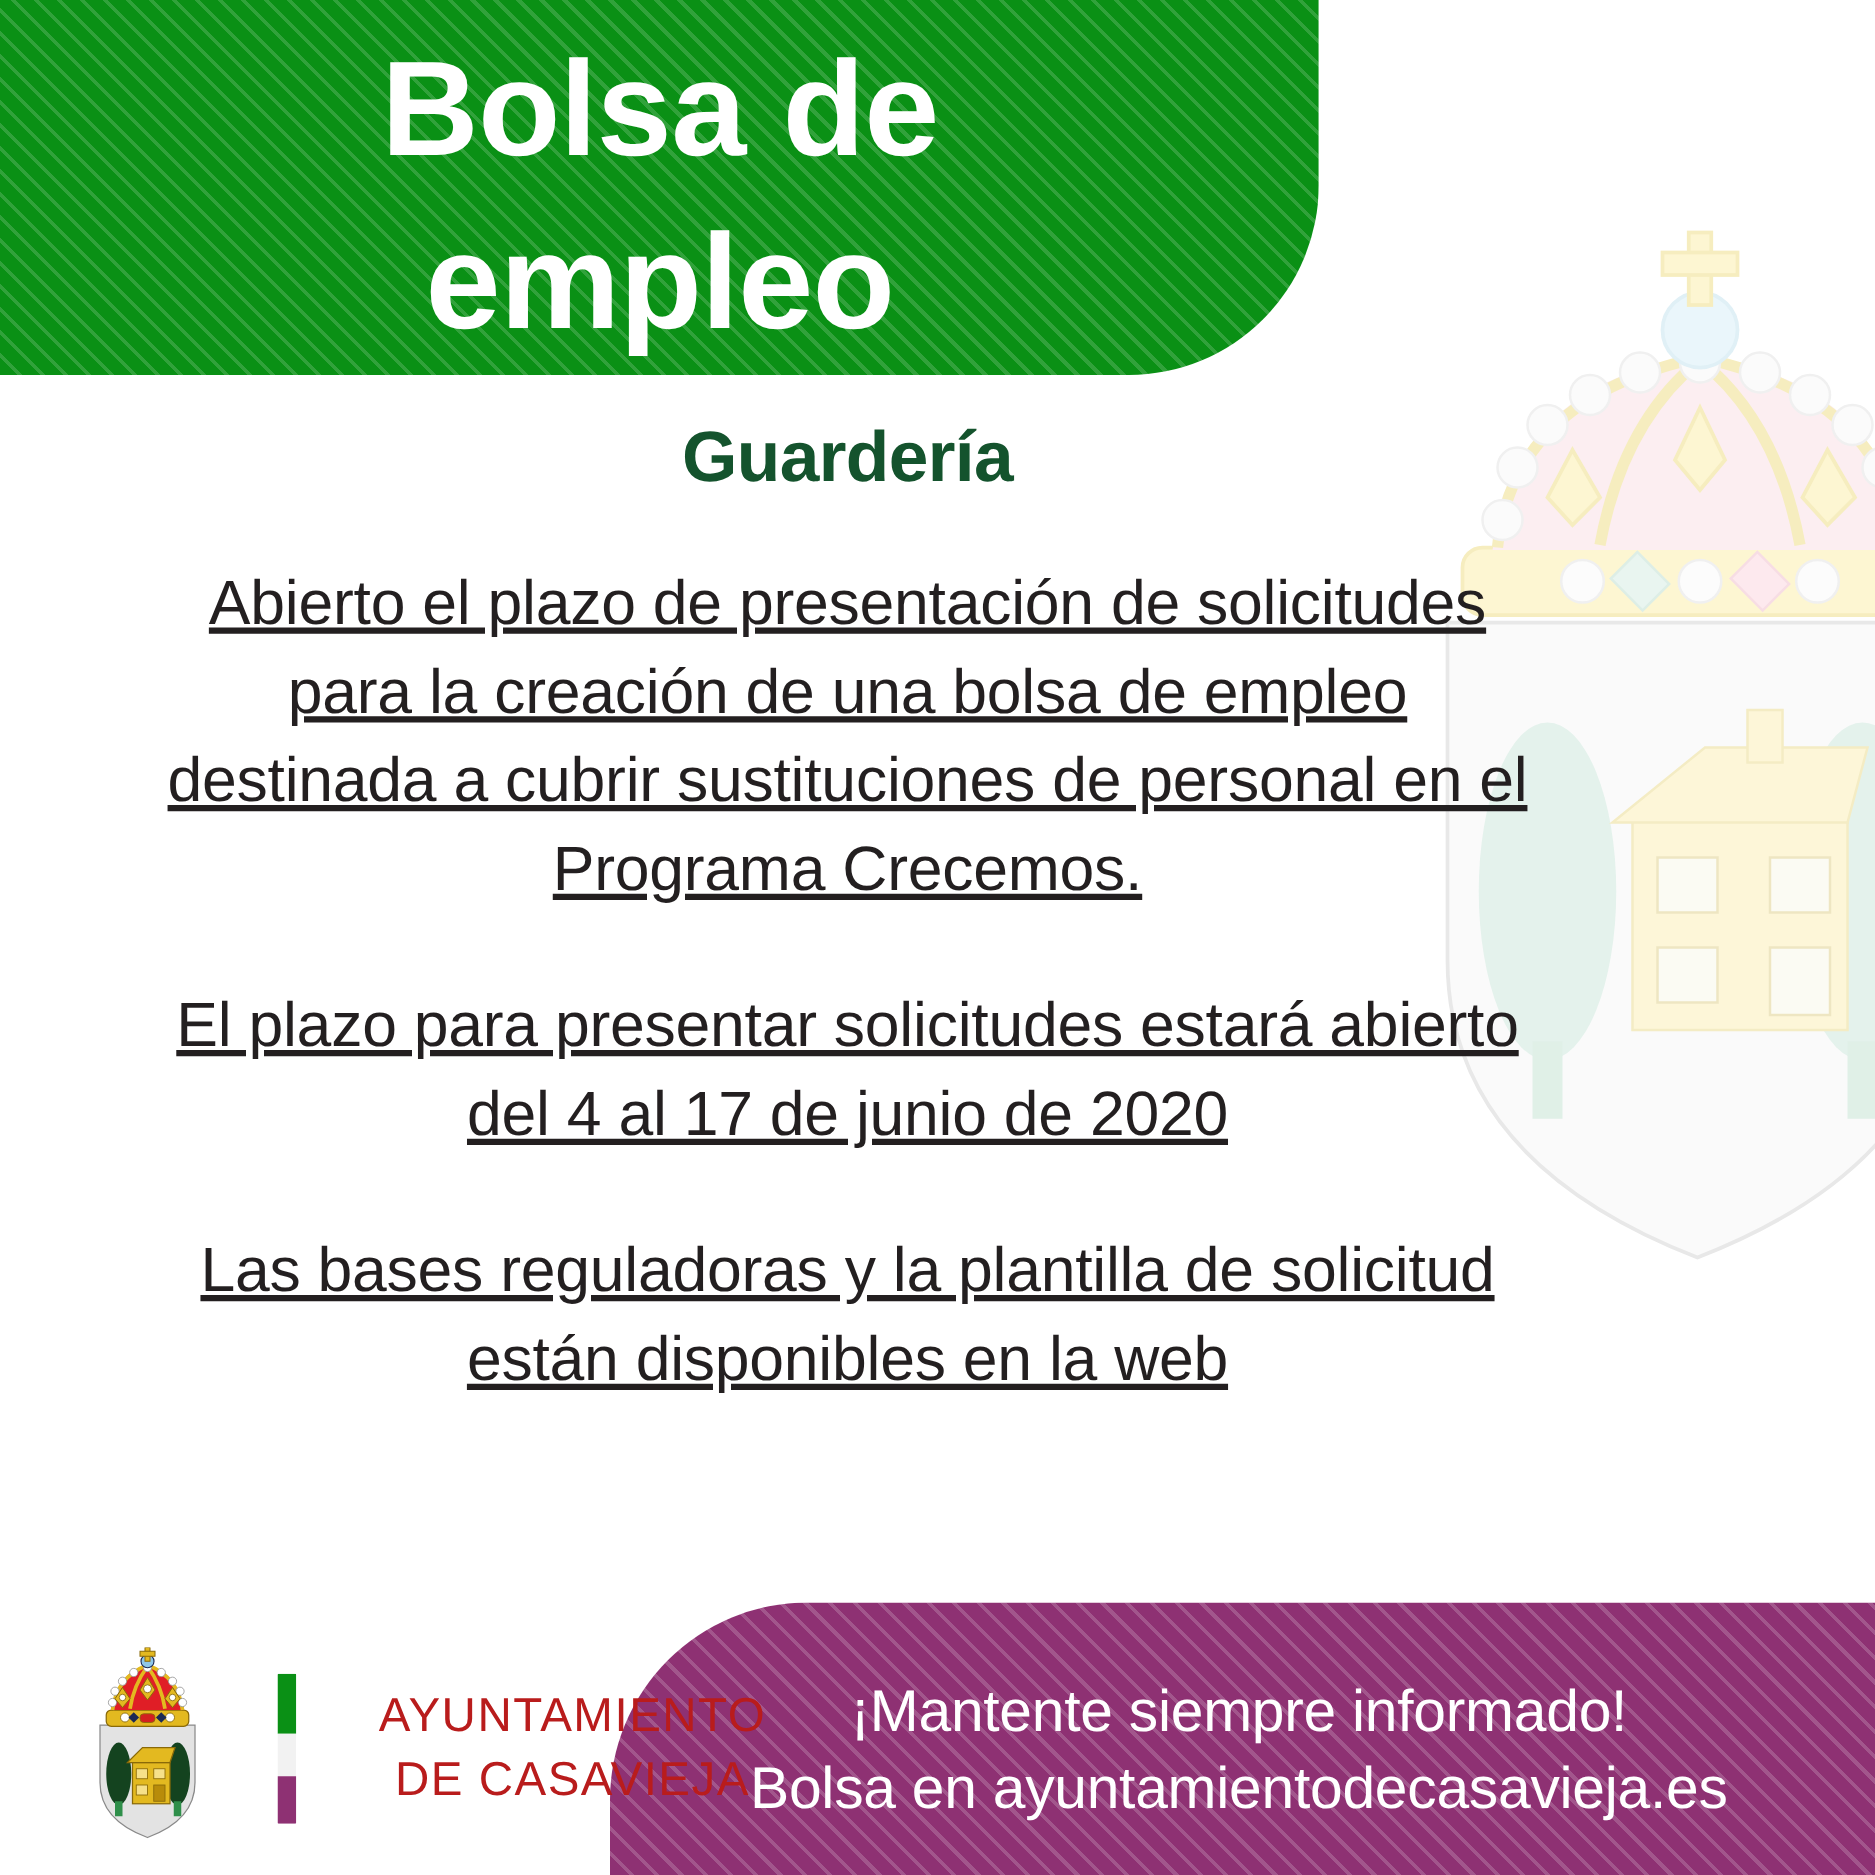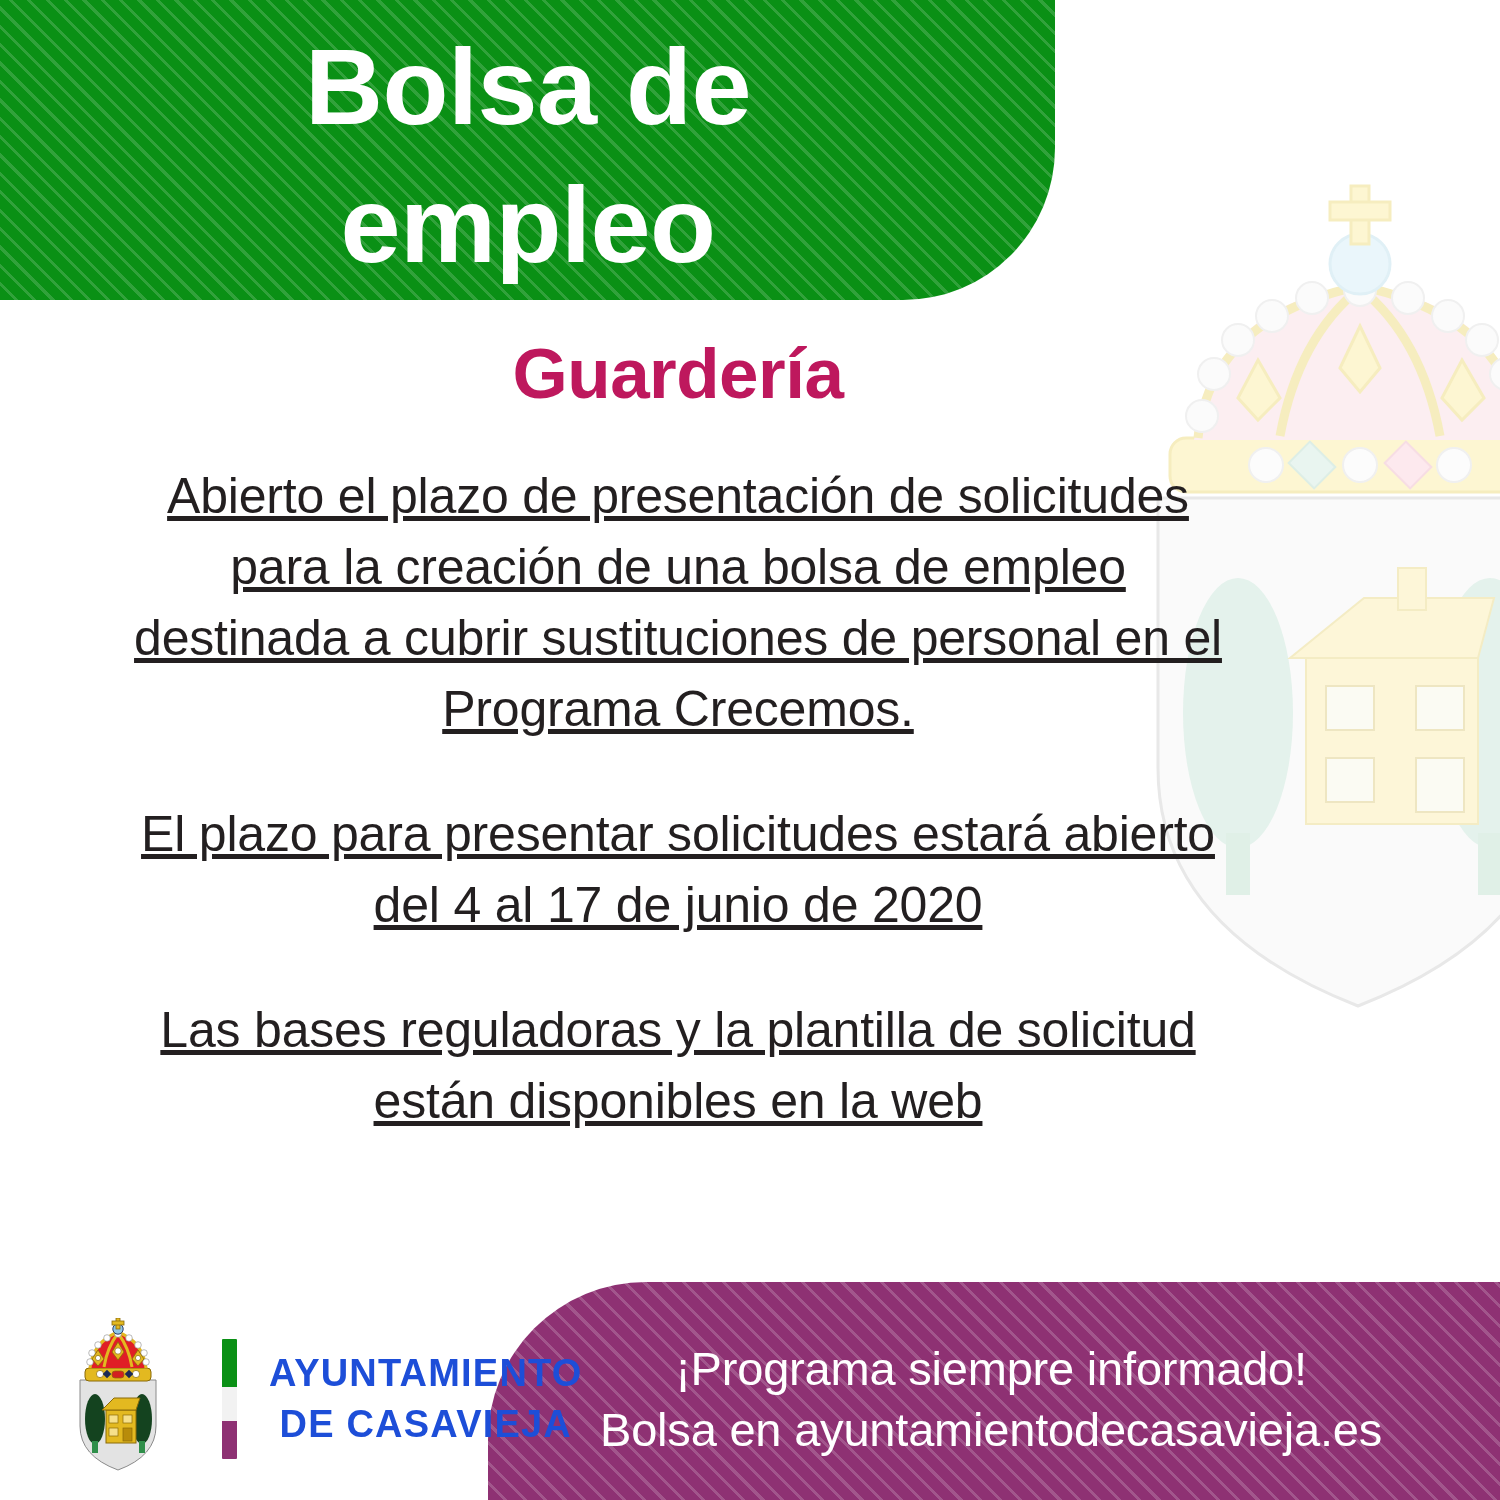--- a/index.html
+++ b/index.html
@@ -67,23 +67,23 @@
   
   #content {
     position: absolute;
     left: 118px;
     top: 338px;
     width: 1120px;
     z-index: 3;
   }
 
   #job-title {
-    font-size: 71px;
+    font-size: 57px;
     font-weight: bold;
-    color: #be185d;
+    color: #14532d;
     line-height: 1.0;
     margin: 0 0 52px 0;
     letter-spacing: -0.5px;
   }
 
   .body-par {
     font-size: 50px;
     line-height: 1.42;
     color: #231f20;
     margin: 0 0 54px 0;
@@ -141,27 +141,26 @@
     display: flex;
     flex-direction: column;
     border-radius: 1px;
     overflow: hidden;
   }
   .flag-green  { flex: 40; background: #0a9015; }
   .flag-white  { flex: 28; background: #f2f2f2; }
   .flag-purple { flex: 32; background: #8e3173; }
 
   #logo-text {
-    margin-left: 32px;
-    color: #1d4ed8;
+    margin-left: 66px;
+    color: #b91c1c;
     font-size: 38px;
     line-height: 1.34;
     letter-spacing: 1.2px;
     white-space: pre-line;
-    font-weight: bold;
   }
 </style>
 </head>
 <body>
 
 <div id="poster">
 
   <div id="watermark">
     <svg viewBox="0 0 520 900" xmlns="http://www.w3.org/2000/svg">
 
@@ -243,21 +242,21 @@
 
     <p class="body-par">Abierto el plazo de presentación de solicitudes para la creación de una bolsa de empleo destinada a cubrir sustituciones de personal en el Programa Crecemos.</p>
 
     <p class="body-par">El plazo para presentar solicitudes estará abierto del 4 al 17 de junio de 2020</p>
 
     <p class="body-par">Las bases reguladoras y la plantilla de solicitud están disponibles en la web</p>
   </div>
 
   <div id="purple-banner">
     <div id="banner-text">
-      <div><span>¡Programa siempre </span><b>informado!</b></div>
+      <div><span>¡Mantente siempre </span><b>informado!</b></div>
       <div><span>Bolsa en </span><b>ayuntamientodecasavieja.es</b></div>
     </div>
   </div>
 
   <div id="logo-lockup">
 
     <svg id="crest-mark" viewBox="0 0 112 162" xmlns="http://www.w3.org/2000/svg">
 
       <path d="M18 62 L94 62 L94 108 Q94 138 56 152 Q18 138 18 108 Z" fill="#e3e3e3" stroke="#8a8a8a" stroke-width="1"></path>
 

